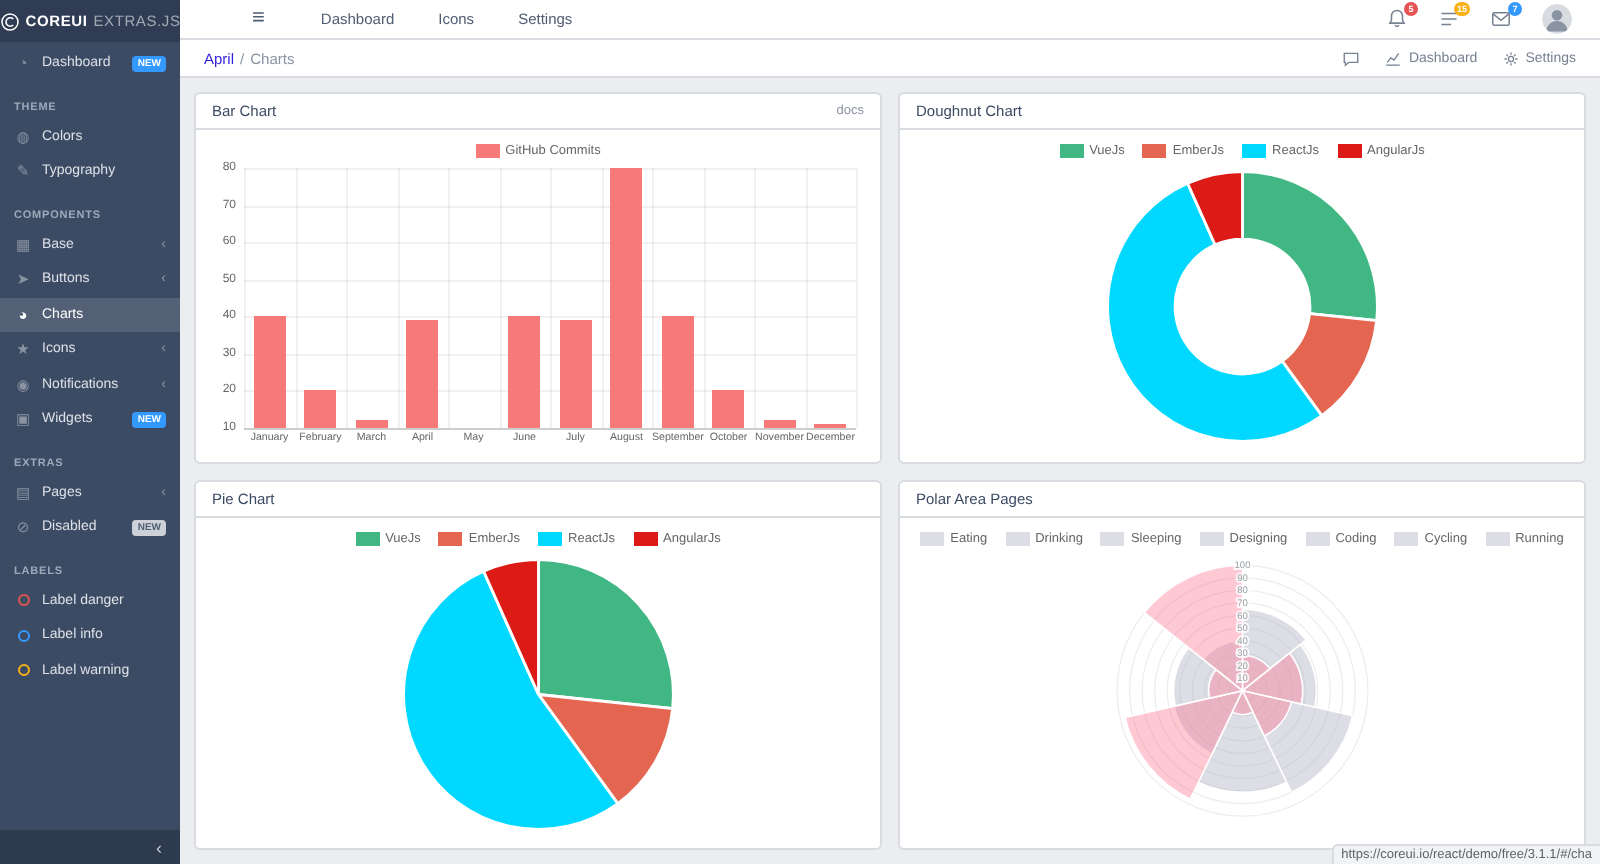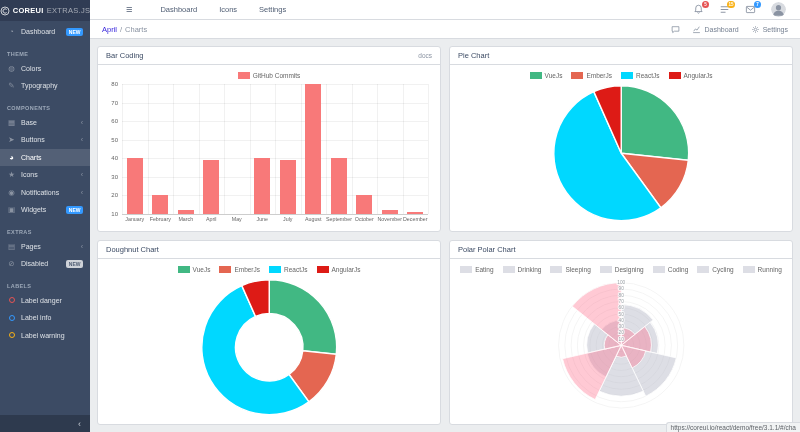--- a/index.html
+++ b/index.html
@@ -233,21 +233,21 @@
             <span>Settings</span>
           </span>
         </div>
     </div>
 
     <main class="content">
       <div class="grid">
 
         <section class="card">
           <header class="card-header">
-            <span>Bar Coding</span>
+            <span>Bar Chart</span>
             <a class="docs-link">docs</a>
           </header>
           <div class="card-body">
             <div class="legend" id="legend-bar">
                 <span class="li">
                   <span class="sw" style="background:#f87979"></span>
                   <span>GitHub Commits</span>
                 </span>
               </div>
             <div class="barplot" id="bar-plot">
@@ -304,20 +304,54 @@
                 <div class="bar" style="left:275.6px;width:16.3px;top:126.3px;height:3.7px;background:#f87979"></div>
                 <div class="xt" style="left:271.0px;width:25.5px;top:133px">November</div>
                 <div class="bar" style="left:301.1px;width:16.3px;top:128.1px;height:1.9px;background:#f87979"></div>
                 <div class="xt" style="left:296.5px;width:25.5px;top:133px">December</div>
               </div>
           </div>
         </section>
 
         <section class="card">
           <header class="card-header">
+            <span>Doughnut Chart</span>
+          </header>
+          <div class="card-body">
+            <div class="legend" id="legend-doughnut">
+                <span class="li">
+                  <span class="sw" style="background:#41B883"></span>
+                  <span>VueJs</span>
+                </span>
+                <span class="li">
+                  <span class="sw" style="background:#E46651"></span>
+                  <span>EmberJs</span>
+                </span>
+                <span class="li">
+                  <span class="sw" style="background:#00D8FF"></span>
+                  <span>ReactJs</span>
+                </span>
+                <span class="li">
+                  <span class="sw" style="background:#DD1B16"></span>
+                  <span>AngularJs</span>
+                </span>
+              </div>
+            <div class="chart-wrap">
+                <svg id="doughnut-svg" viewBox="0 0 150 150">
+                  <path d="M75.00,4.00 A71,71 0 0 1 145.61,82.42 L110.31,78.71 A35.5,35.5 0 0 0 75.00,39.50 Z" fill="#41B883" stroke="#fff" stroke-width="1.5"></path>
+                  <path d="M145.61,82.42 A71,71 0 0 1 116.73,132.44 L95.87,103.72 A35.5,35.5 0 0 0 110.31,78.71 Z" fill="#E46651" stroke="#fff" stroke-width="1.5"></path>
+                  <path d="M116.73,132.44 A71,71 0 1 1 46.12,10.14 L60.56,42.57 A35.5,35.5 0 1 0 95.87,103.72 Z" fill="#00D8FF" stroke="#fff" stroke-width="1.5"></path>
+                  <path d="M46.12,10.14 A71,71 0 0 1 75.00,4.00 L75.00,39.50 A35.5,35.5 0 0 0 60.56,42.57 Z" fill="#DD1B16" stroke="#fff" stroke-width="1.5"></path>
+                </svg>
+              </div>
+          </div>
+        </section>
+
+        <section class="card">
+          <header class="card-header">
             <span>Pie Chart</span>
           </header>
           <div class="card-body">
             <div class="legend" id="legend-pie">
                 <span class="li">
                   <span class="sw" style="background:#41B883"></span>
                   <span>VueJs</span>
                 </span>
                 <span class="li">
                   <span class="sw" style="background:#E46651"></span>
@@ -338,55 +372,21 @@
                   <path d="M75,75 L145.61,82.42 A71,71 0 0 1 116.73,132.44 Z" fill="#E46651" stroke="#fff" stroke-width="1.5"></path>
                   <path d="M75,75 L116.73,132.44 A71,71 0 1 1 46.12,10.14 Z" fill="#00D8FF" stroke="#fff" stroke-width="1.5"></path>
                   <path d="M75,75 L46.12,10.14 A71,71 0 0 1 75.00,4.00 Z" fill="#DD1B16" stroke="#fff" stroke-width="1.5"></path>
                 </svg>
               </div>
           </div>
         </section>
 
         <section class="card">
           <header class="card-header">
-            <span>Doughnut Chart</span>
-          </header>
-          <div class="card-body">
-            <div class="legend" id="legend-doughnut">
-                <span class="li">
-                  <span class="sw" style="background:#41B883"></span>
-                  <span>VueJs</span>
-                </span>
-                <span class="li">
-                  <span class="sw" style="background:#E46651"></span>
-                  <span>EmberJs</span>
-                </span>
-                <span class="li">
-                  <span class="sw" style="background:#00D8FF"></span>
-                  <span>ReactJs</span>
-                </span>
-                <span class="li">
-                  <span class="sw" style="background:#DD1B16"></span>
-                  <span>AngularJs</span>
-                </span>
-              </div>
-            <div class="chart-wrap">
-                <svg id="doughnut-svg" viewBox="0 0 150 150">
-                  <path d="M75.00,4.00 A71,71 0 0 1 145.61,82.42 L110.31,78.71 A35.5,35.5 0 0 0 75.00,39.50 Z" fill="#41B883" stroke="#fff" stroke-width="1.5"></path>
-                  <path d="M145.61,82.42 A71,71 0 0 1 116.73,132.44 L95.87,103.72 A35.5,35.5 0 0 0 110.31,78.71 Z" fill="#E46651" stroke="#fff" stroke-width="1.5"></path>
-                  <path d="M116.73,132.44 A71,71 0 1 1 46.12,10.14 L60.56,42.57 A35.5,35.5 0 1 0 95.87,103.72 Z" fill="#00D8FF" stroke="#fff" stroke-width="1.5"></path>
-                  <path d="M46.12,10.14 A71,71 0 0 1 75.00,4.00 L75.00,39.50 A35.5,35.5 0 0 0 60.56,42.57 Z" fill="#DD1B16" stroke="#fff" stroke-width="1.5"></path>
-                </svg>
-              </div>
-          </div>
-        </section>
-
-        <section class="card">
-          <header class="card-header">
-            <span>Polar Polar Chart</span>
+            <span>Polar Area Pages</span>
           </header>
           <div class="card-body">
             <div class="legend" id="legend-polar">
                 <span class="li">
                   <span class="sw" style="background:rgba(179,181,198,0.45)"></span>
                   <span>Eating</span>
                 </span>
                 <span class="li">
                   <span class="sw" style="background:rgba(179,181,198,0.45)"></span>
                   <span>Drinking</span>

